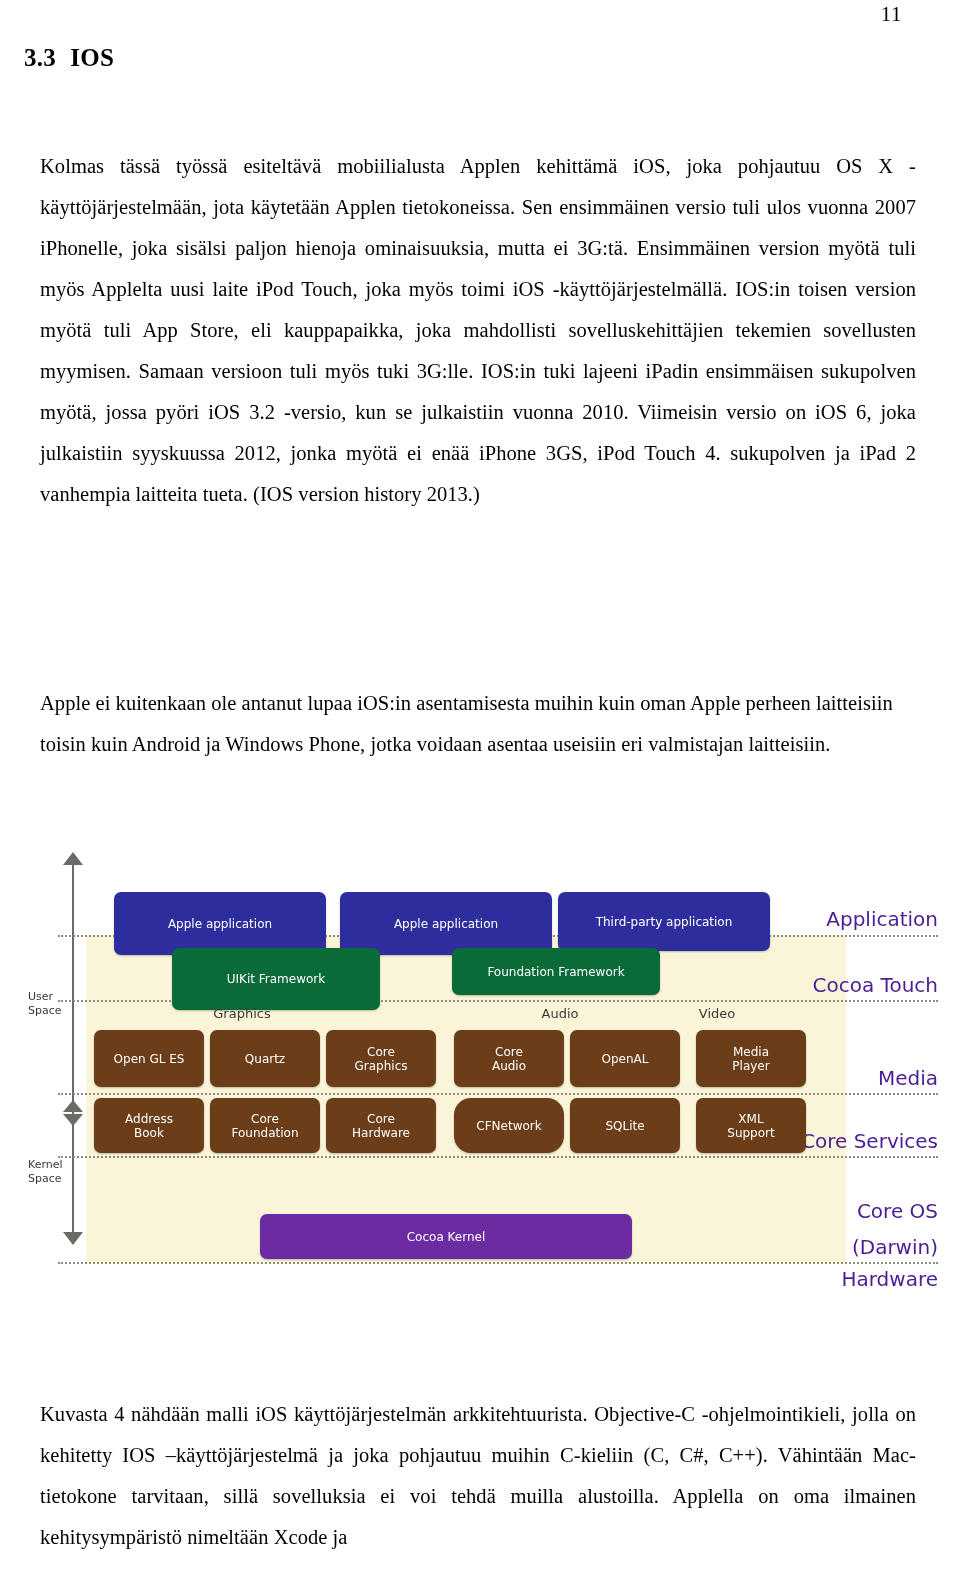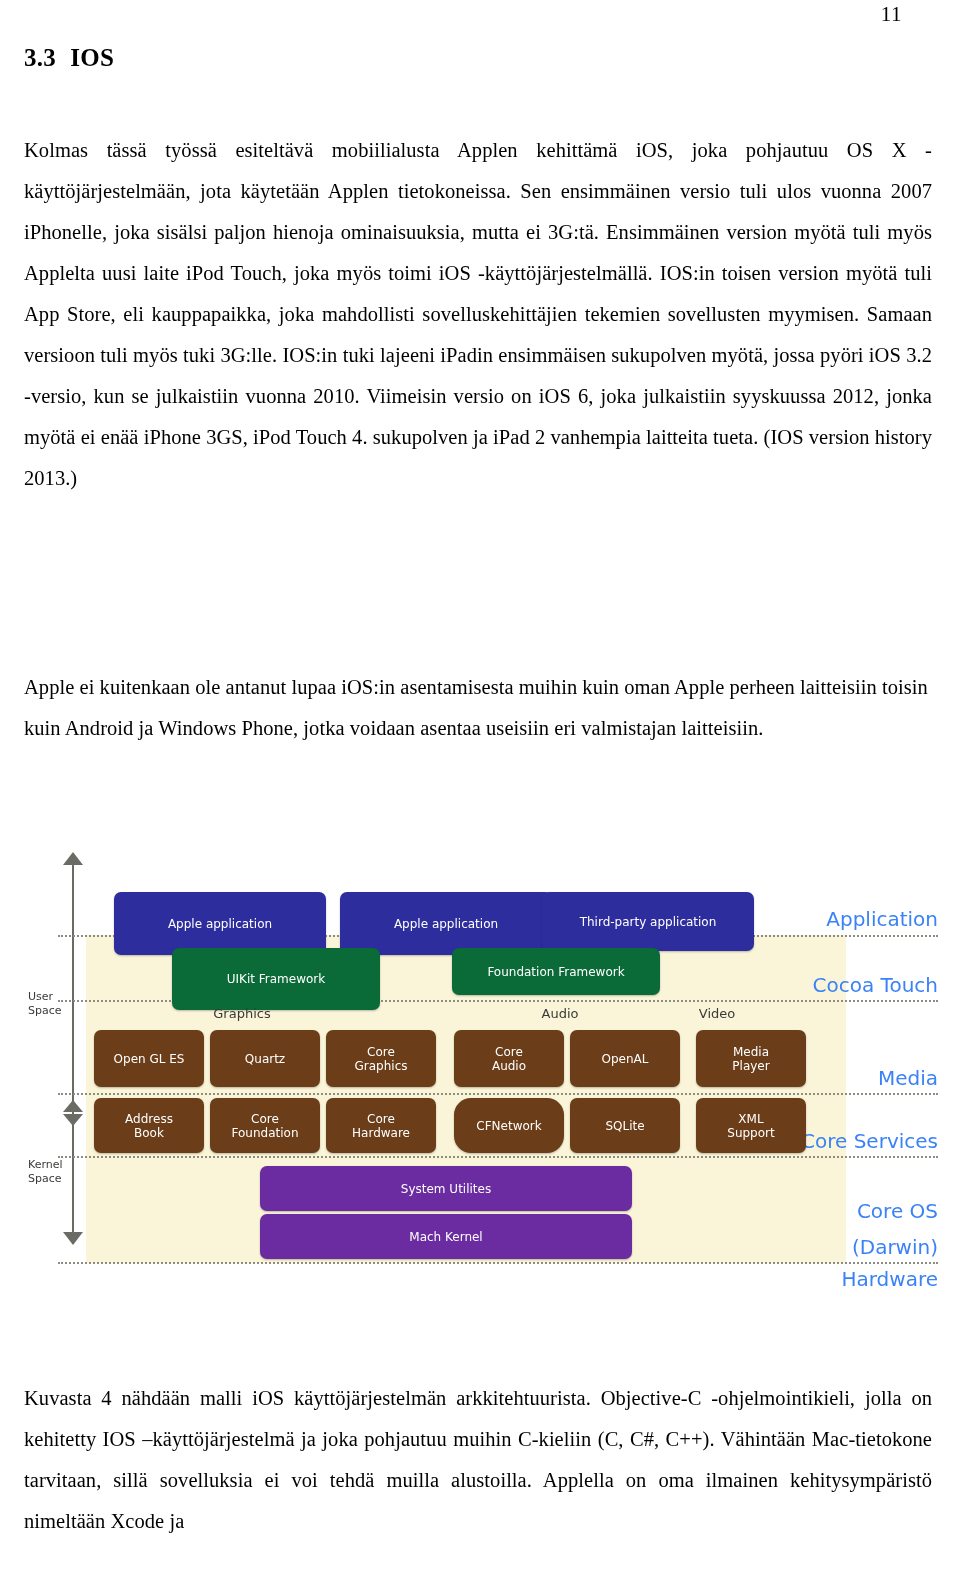--- a/index.html
+++ b/index.html
@@ -44,21 +44,21 @@
   }
   .heading .num { margin-right: 14px; }
 
   
   .body-col {
     position: absolute;
     left: 24px;
     width: 908px;
   }
   p.para {
-    margin: 0;
+    margin: 16px;
     font-size: 20.5px;
     line-height: 41px;
     text-align: justify;
     text-justify: inter-word;
     letter-spacing: 0.05px;
   }
   p.para.last-nojustify { text-align: left; }
 
   .block-1 { top: 130px; }
   .block-2 { top: 667px; }
@@ -146,21 +146,21 @@
   .space-user   { top: 152px; }
   .space-kernel { top: 320px; }
 
   
   .layer-label {
     position: absolute;
     right: 2px;
     font-family: "DejaVu Sans", "Liberation Sans", sans-serif;
     font-size: 20px;
     line-height: 23px;
-    color: #3b82f6;
+    color: #4c1d95;
     text-align: right;
     white-space: nowrap;
   }
 
   
   .box {
     position: absolute;
     border-radius: 7px;
     display: flex;
     align-items: center;
@@ -239,21 +239,21 @@
     <div class="layer-label" style="top:362px;margin-left:31px;">Core OS</div>
     <div class="layer-label" style="top:398px;">(Darwin)</div>
     <div class="layer-label" style="top:430px;">Hardware</div>
 
     <div class="box blue" style="left:94px;  top:22px; width:212px; height:63px;">
       <span>Apple application</span>
     </div>
     <div class="box blue" style="left:320px; top:22px; width:212px; height:63px;">
       <span>Apple application</span>
     </div>
-    <div class="box blue" style="left:522px; top:22px; width:212px; height:59px;justify-content:center;">
+    <div class="box blue" style="left:538px; top:22px; width:212px; height:59px;justify-content:center;">
       <span>Third-party application</span>
     </div>
 
     <div class="box green" style="left:152px; top:110px; width:208px; height:62px;">
       <span>UIKit Framework</span>
     </div>
     <div class="box green" style="left:432px; top:110px; width:208px; height:47px;">
       <span>Foundation Framework</span>
     </div>
 
@@ -313,25 +313,22 @@
     <div class="box brown" style="left:550px; top:260px; width:110px; height:55px;">
       <span><span>SQLite</span></span>
     </div>
     <div class="box brown" style="left:676px; top:260px; width:110px; height:55px;">
       <span>
         <span style="display:block">XML</span>
         <span style="display:block">Support</span>
       </span>
     </div>
 
-    <div class="box purple" style="left:240px; top:328px; width:372px; height:45px;">
-      <span>System Utilites</span>
-    </div>
     <div class="box purple" style="left:240px; top:376px; width:372px; height:45px;">
-      <span>Mach Kernel</span>
+      <span>Cocoa Kernel</span>
     </div>
 
   </div>
 
 
   <div class="body-col block-3">
     <p class="para">Kuvasta 4 nähdään malli iOS käyttöjärjestelmän arkkitehtuurista. Objective-C -ohjelmointikieli, jolla on kehitetty IOS –käyttöjärjestelmä ja joka pohjautuu muihin C-kieliin (C, C#, C++). Vähintään Mac-tietokone tarvitaan, sillä sovelluksia ei voi tehdä muilla alustoilla. Applella on oma ilmainen kehitysympäristö nimeltään Xcode ja</p>
   </div>
 
 </div>

